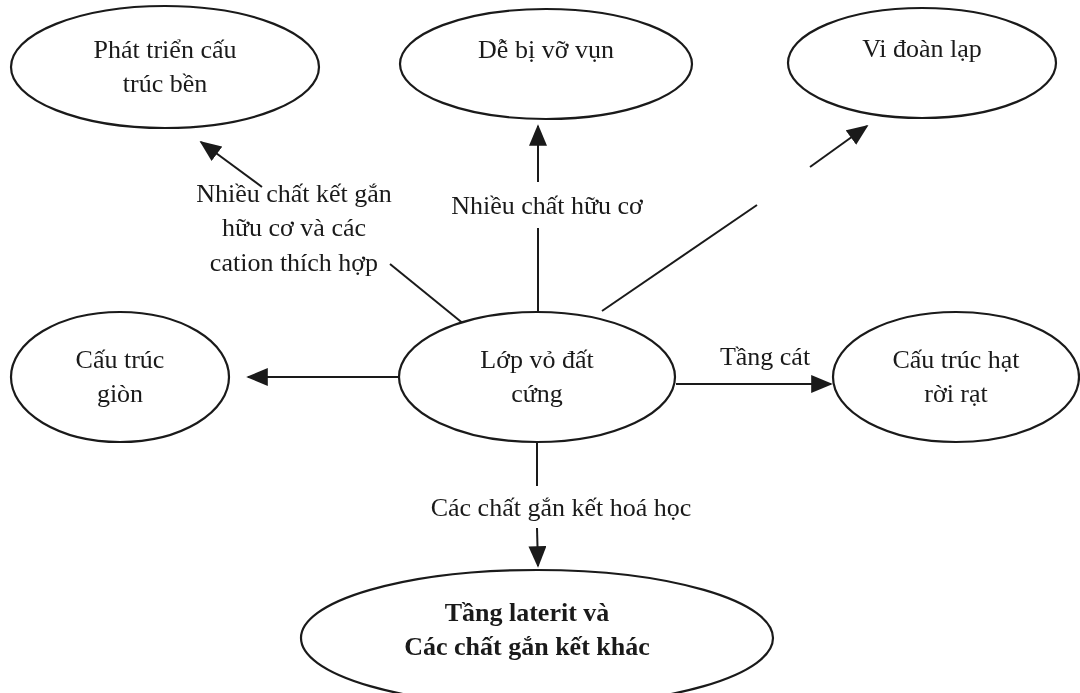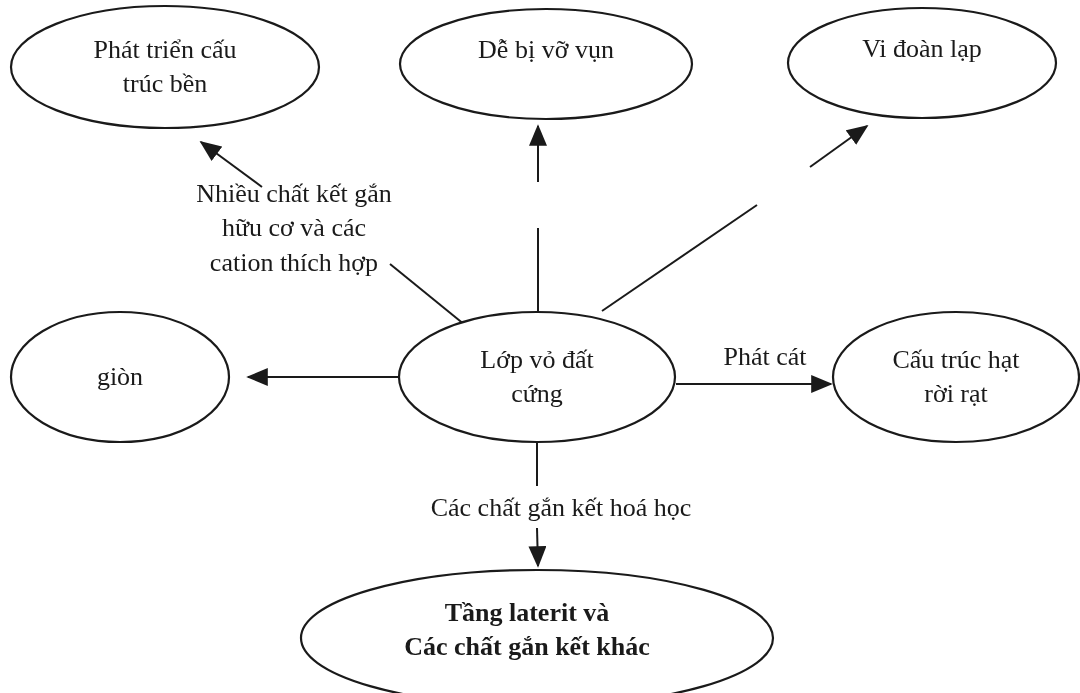--- a/index.html
+++ b/index.html
@@ -93,20 +93,21 @@
 
   <div class="node raise" style="left:400px; top:9px; width:292px; height:110px;">
     <span>Dễ bị vỡ vụn</span>
   </div>
 
   <div class="node raise" style="left:788px; top:8px; width:268px; height:110px;">
     <span>Vi đoàn lạp</span>
   </div>
 
   <div class="node" style="left:11px; top:312px; width:218px; height:130px;">
+    <span>Cấu trúc</span>
     <span>giòn</span>
   </div>
 
   <div class="node" style="left:399px; top:312px; width:276px; height:130px;">
     <span>Lớp vỏ đất</span>
     <span>cứng</span>
   </div>
 
   <div class="node" style="left:833px; top:312px; width:246px; height:130px;">
     <span>Cấu trúc hạt</span>
@@ -117,24 +118,27 @@
     <span>Tầng laterit và</span>
     <span>Các chất gắn kết khác</span>
   </div>
 
   <div class="edge-label" style="left:294px; top:228px;">
     <span>Nhiều chất kết gắn</span>
     <span>hữu cơ và các</span>
     <span>cation thích hợp</span>
   </div>
 
+  <div class="edge-label" style="left:547px; top:206px;">
+    <span>Nhiều chất hữu cơ</span>
+  </div>
 
 
 
   <div class="edge-label" style="left:765px; top:357px;">
-    <span>Phát cát</span>
+    <span>Tầng cát</span>
   </div>
 
   <div class="edge-label" style="left:561px; top:508px;">
     <span>Các chất gắn kết hoá học</span>
   </div>
 
 </div>
 
 </body></html>

